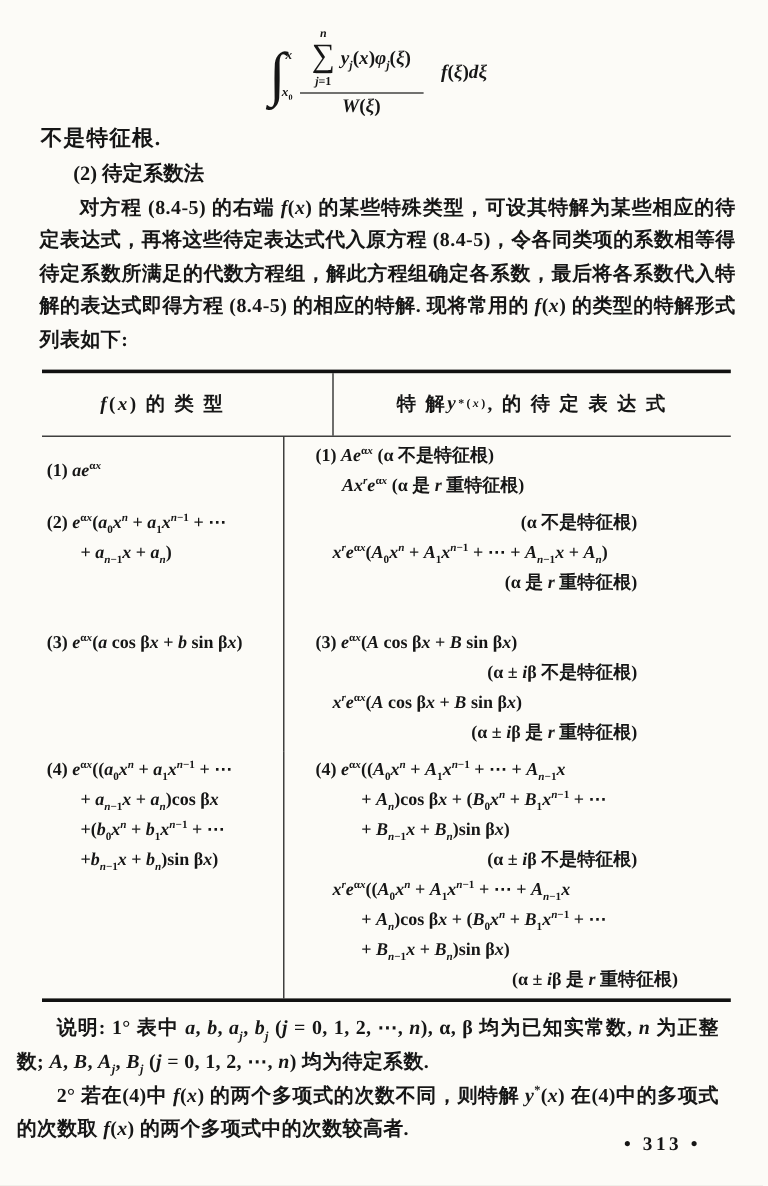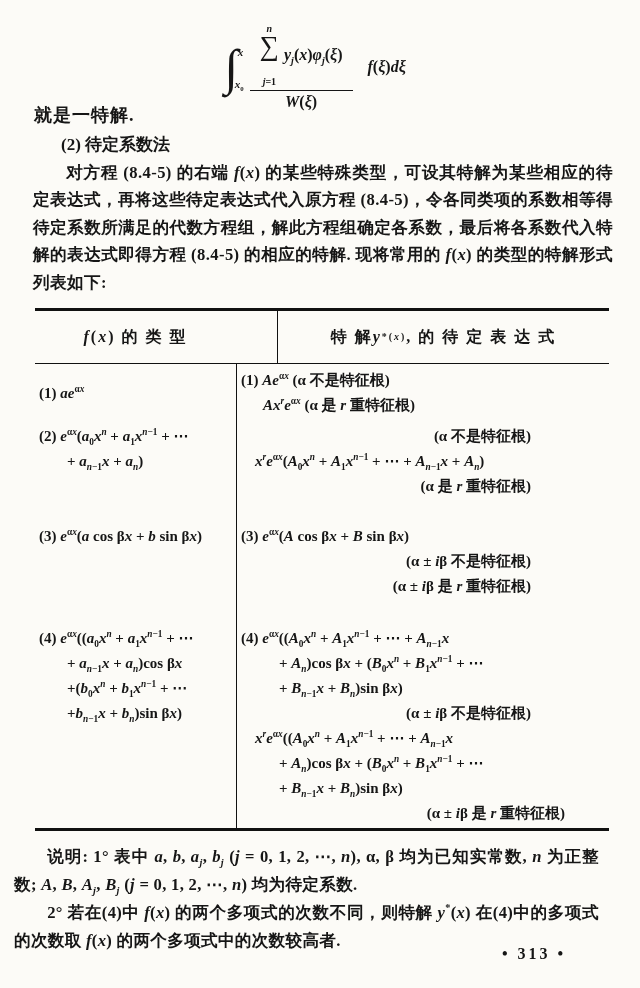--- a/index.html
+++ b/index.html
@@ -16,49 +16,49 @@
   .int{display:inline-flex;align-items:stretch;margin-right:2px;}
   .int-sign{font-size:50px;line-height:1.05;font-weight:400;}
   .int-lims{display:flex;flex-direction:column;justify-content:space-between;font-size:11px;padding:5px 0 4px;}
   .int-up{font-style:italic;}
   .int-lo{margin-left:-3px;}
   .frac{display:inline-flex;flex-direction:column;align-items:center;margin:0 4px;}
   .num{display:flex;align-items:center;padding:0 10px 3px;}
   .sum{display:inline-flex;flex-direction:column;align-items:center;line-height:1;margin-right:5px;}
   .sum-up{font-size:10px;font-style:italic;line-height:1;}
   .sum-sign{font-size:27px;line-height:0.95;font-weight:400;}
-  .sum-lo{font-size:10px;line-height:1;border-top:1px solid #161616;padding-top:16px;}
+  .sum-lo{font-size:10px;line-height:1;border-top:1px solid #161616;padding-top:3px;}
   .den{border-top:1.7px solid #161616;align-self:stretch;text-align:center;padding-top:2px;}
   .tail{margin-left:11px;}
   
   .after-formula{position:absolute;top:103px;left:34px;font-size:18px;letter-spacing:1px;}
   .sec-head{position:absolute;top:133px;left:61px;font-size:17px;}
   .para{position:absolute;top:159px;left:33px;width:580px;font-size:16.6px;line-height:27.4px;
         text-align:justify;text-indent:2em;margin:0;letter-spacing:0.4px;}
   
   .tbl{position:absolute;top:308px;left:35px;width:574px;box-sizing:border-box;
        border-top:3px solid #111;border-bottom:3px solid #111;font-size:15px;}
   .t-head{display:flex;align-items:center;height:52px;border-bottom:1.4px solid #111;font-size:16px;}
   .th1{width:201px;text-align:center;letter-spacing:2px;}
   .th2{flex:1;text-align:center;letter-spacing:2px;border-left:1.2px solid #111;align-self:stretch;display:flex;align-items:center;justify-content:center;margin-left:41px;}
   .t-row{display:flex;}
   .cl{width:201px;padding:4px 0 2px;box-sizing:border-box;}
-  .cr{flex:1;border-left:1.2px solid #111;padding:4px 0 2px 0;box-sizing:border-box;}
+  .cr{flex:1;border-left:1.2px solid #111;padding:4px 0 2px 22px;box-sizing:border-box;}
   .r1{min-height:48px;align-items:center;} .r2{min-height:100px;} .r3{min-height:102px;} .r4{min-height:198px;}
   .ln{display:block;line-height:25px;padding-left:4px;white-space:nowrap;}
   .ind-l{padding-left:32px;}      
   .ind{padding-left:42px;}        
   .ind-xs{padding-left:18px;}     
   .ind-sm{padding-left:26px;}
   .ar{text-align:right;padding-right:78px;white-space:nowrap;}
   .ar2{text-align:right;padding-right:44px;white-space:nowrap;}
   
   .notes{position:absolute;top:843px;left:14px;width:585px;font-size:16.6px;line-height:28px;text-align:justify;letter-spacing:0.3px;}
   .notes p{margin:0;text-indent:2em;}
-  .pagenum{position:absolute;top:945px;left:502px;font-size:16px;letter-spacing:3px;}
+  .pagenum{position:absolute;top:945px;left:520px;font-size:16px;letter-spacing:3px;}
 </style>
 </head>
 <body>
 
 <div class="page">
 
   <div class="formula">
     <span class="int">
       <span class="int-sign">∫</span>
       <span class="int-lims">
@@ -73,21 +73,21 @@
           <span class="sum-sign">∑</span>
           <span class="sum-lo"><i>j</i>=1</span>
         </span>
         <span class="num-expr"><i>y<sub>j</sub></i>(<i>x</i>)<i>φ<sub>j</sub></i>(<i>ξ</i>)</span>
       </span>
       <span class="den"><i>W</i>(<i>ξ</i>)</span>
     </span>
     <span class="tail"><i>f</i>(<i>ξ</i>)<i>dξ</i></span>
   </div>
 
-  <div class="after-formula">就是一特解.</div>
+  <div class="after-formula">不是特征根.</div>
   <div class="sec-head">(2) 待定系数法</div>
   <p class="para">对方程 (8.4-5) 的右端 <i>f</i>(<i>x</i>) 的某些特殊类型，可设其特解为某些相应的待定表达式，再将这些待定表达式代入原方程 (8.4-5)，令各同类项的系数相等得待定系数所满足的代数方程组，解此方程组确定各系数，最后将各系数代入特解的表达式即得方程 (8.4-5) 的相应的特解. 现将常用的 <i>f</i>(<i>x</i>) 的类型的特解形式列表如下:</p>
 
   <div class="tbl">
     <div class="t-head">
       <div class="th1"><i>f</i>(<i>x</i>) 的 类 型</div>
       <div class="th2">特 解 <i>y</i><sup>*</sup><sub>(<i>x</i>)</sub>, 的 待 定 表 达 式</div>
     </div>
 
     <div class="t-row r1">
@@ -112,20 +112,21 @@
       </div>
     </div>
 
     <div class="t-row r3">
       <div class="cl">
         <span class="ln">(3) <i>e</i><sup>α<i>x</i></sup>(<i>a</i> cos β<i>x</i> + <i>b</i> sin β<i>x</i>)</span>
       </div>
       <div class="cr">
         <span class="ln">(3) <i>e</i><sup>α<i>x</i></sup>(<i>A</i> cos β<i>x</i> + <i>B</i> sin β<i>x</i>)</span>
         <span class="ln ar">(α ± <i>i</i>β 不是特征根)</span>
+        <span class="ln ind-xs"><i>x</i><sup><i>r</i></sup><i>e</i><sup>α<i>x</i></sup>(<i>A</i> cos β<i>x</i> + <i>B</i> sin β<i>x</i>)</span>
         <span class="ln ar">(α ± <i>i</i>β 是 <i>r</i> 重特征根)</span>
       </div>
     </div>
 
     <div class="t-row r4">
       <div class="cl">
         <span class="ln">(4) <i>e</i><sup>α<i>x</i></sup>((<i>a</i><sub>0</sub><i>x</i><sup><i>n</i></sup> + <i>a</i><sub>1</sub><i>x</i><sup><i>n</i>−1</sup> + ⋯</span>
         <span class="ln ind-l">+ <i>a</i><sub><i>n</i>−1</sub><i>x</i> + <i>a</i><sub><i>n</i></sub>)cos β<i>x</i></span>
         <span class="ln ind-l">+(<i>b</i><sub>0</sub><i>x</i><sup><i>n</i></sup> + <i>b</i><sub>1</sub><i>x</i><sup><i>n</i>−1</sup> + ⋯</span>
         <span class="ln ind-l">+<i>b</i><sub><i>n</i>−1</sub><i>x</i> + <i>b</i><sub><i>n</i></sub>)sin β<i>x</i>)</span>

